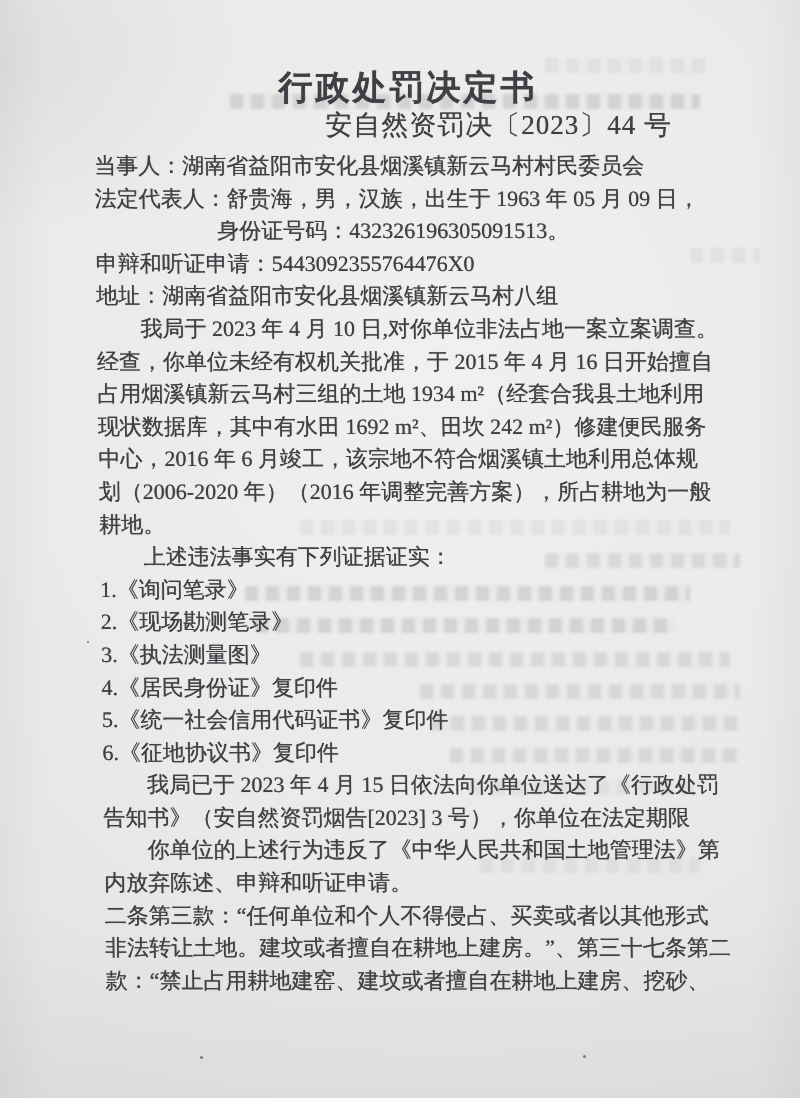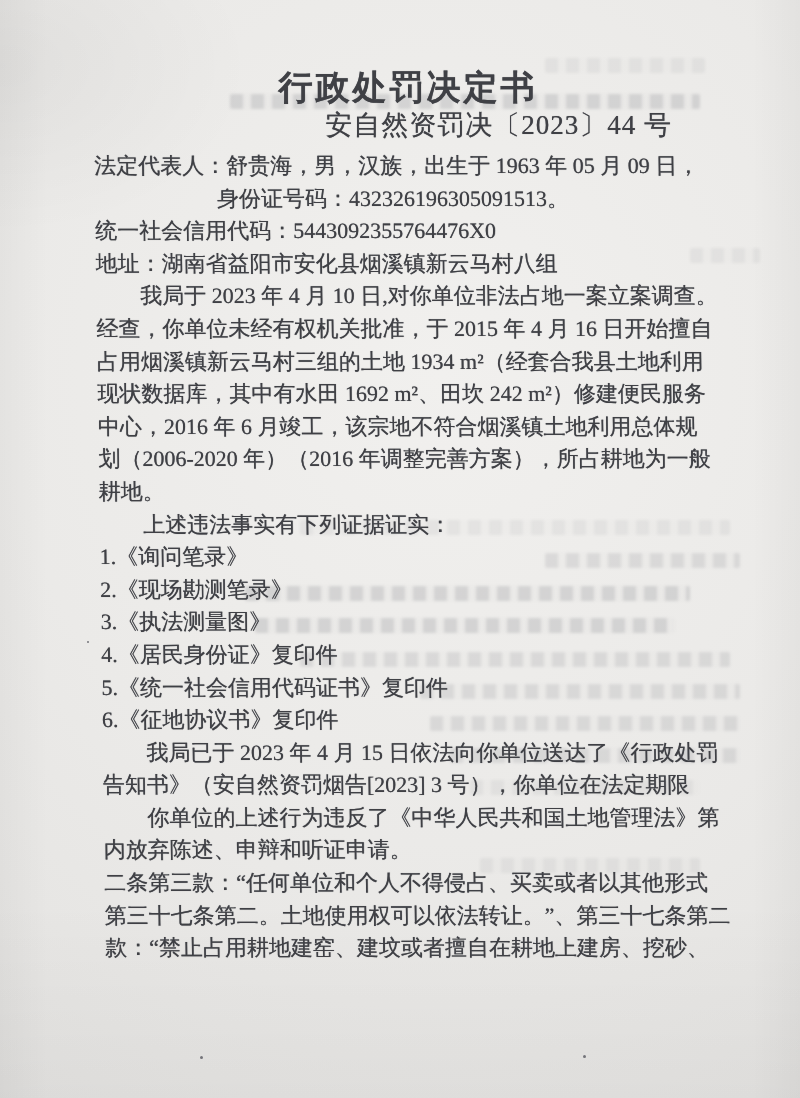--- a/index.html
+++ b/index.html
@@ -77,40 +77,41 @@
 
   <div class="speck" style="left:583px;top:1055px;"></div>
   <div class="speck" style="left:200px;top:1056px;"></div>
   <div class="speck" style="left:87px;top:641px;width:2px;height:2px;"></div>
 
   <h1 class="doc-title inked">行政处罚决定书</h1>
 
   <div class="doc-number inked">安自然资罚决〔2023〕44 号</div>
 
   <div class="doc-body inked">
+      <div class="line">当事人：湖南省益阳市安化县烟溪镇新云马村村民委员会</div>
       <div class="line">法定代表人：舒贵海，男，汉族，出生于 1963 年 05 月 09 日，</div>
       <div class="line ind-id">身份证号码：432326196305091513。</div>
-      <div class="line">统一社会信用代码：5443092355764476X0</div>
+      <div class="line">申辩和听证申请：5443092355764476X0</div>
       <div class="line">地址：湖南省益阳市安化县烟溪镇新云马村八组</div>
       <div class="line ind-p">我局于 2023 年 4 月 10 日,对你单位非法占地一案立案调查。</div>
       <div class="line">经查，你单位未经有权机关批准，于 2015 年 4 月 16 日开始擅自</div>
       <div class="line">占用烟溪镇新云马村三组的土地 1934 m²（经套合我县土地利用</div>
       <div class="line">现状数据库，其中有水田 1692 m²、田坎 242 m²）修建便民服务</div>
       <div class="line">中心，2016 年 6 月竣工，该宗地不符合烟溪镇土地利用总体规</div>
       <div class="line">划（2006-2020 年）（2016 年调整完善方案），所占耕地为一般</div>
       <div class="line">耕地。</div>
       <div class="line ind-p">上述违法事实有下列证据证实：</div>
       <div class="line">1.《询问笔录》</div>
       <div class="line">2.《现场勘测笔录》</div>
       <div class="line">3.《执法测量图》</div>
       <div class="line">4.《居民身份证》复印件</div>
       <div class="line">5.《统一社会信用代码证书》复印件</div>
       <div class="line">6.《征地协议书》复印件</div>
       <div class="line ind-p">我局已于 2023 年 4 月 15 日依法向你单位送达了《行政处罚</div>
       <div class="line">告知书》（安自然资罚烟告[2023] 3 号），你单位在法定期限</div>
       <div class="line ind-p">你单位的上述行为违反了《中华人民共和国土地管理法》第</div>
       <div class="line">内放弃陈述、申辩和听证申请。</div>
       <div class="line">二条第三款：“任何单位和个人不得侵占、买卖或者以其他形式</div>
-      <div class="line">第三十七条第二。土地使用权可以依法转让。”、第三十七条第二</div>
+      <div class="line">非法转让土地。建坟或者擅自在耕地上建房。”、第三十七条第二</div>
       <div class="line">款：“禁止占用耕地建窑、建坟或者擅自在耕地上建房、挖砂、</div>
     </div>
 
 </div>
 
 </body></html>

